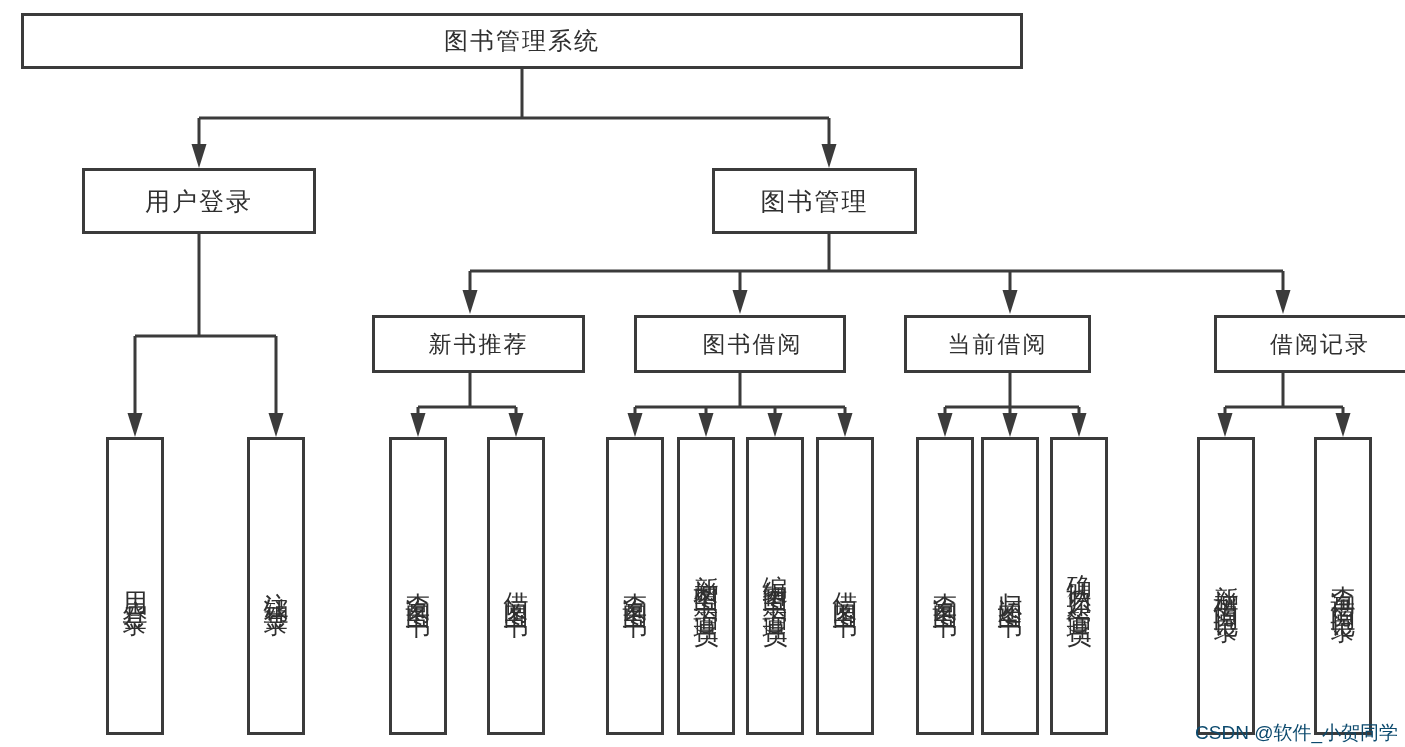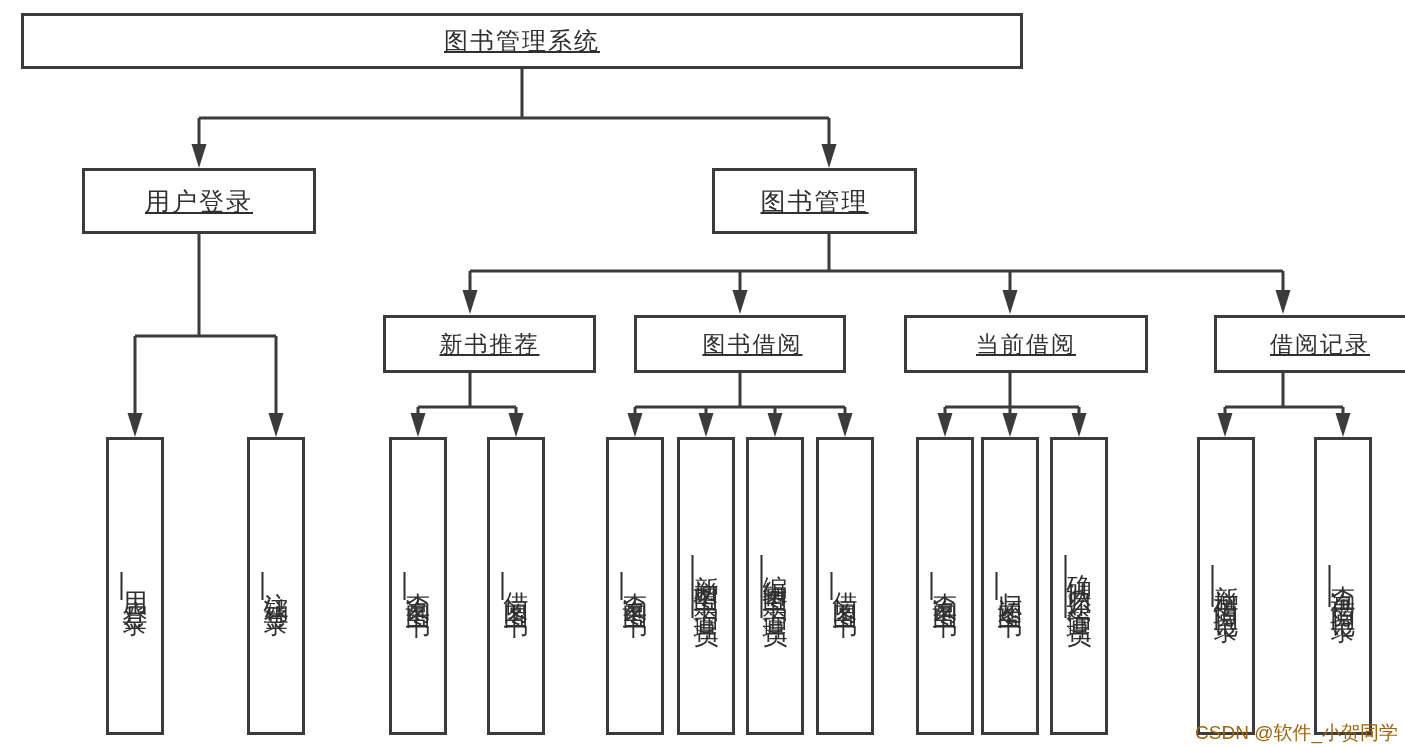--- a/index.html
+++ b/index.html
@@ -5,42 +5,42 @@
   html,body{margin:0;padding:0;background:#ffffff;}
   #stage{
     position:relative;width:1405px;height:747px;background:#ffffff;overflow:hidden;
     font-family:"Liberation Sans","DejaVu Sans",sans-serif;
   }
   #connectors{position:absolute;left:0;top:0;width:1405px;height:747px;}
   .box{
     position:absolute;box-sizing:border-box;
     border:3px solid #3b3b3b;background:#ffffff;
     display:flex;align-items:center;justify-content:center;
-    color:#2f2f2f;font-size:24px;letter-spacing:2px;white-space:nowrap;text-decoration:underline;
+    color:#2f2f2f;font-size:24px;letter-spacing:2px;white-space:nowrap;
   }
   .lvl2{font-size:25px;}
   .leaf{top:437px;width:58px;height:298px;}
   .leaf .vtxt{
     writing-mode:vertical-rl;text-orientation:mixed;
     font-size:25px;letter-spacing:7px;line-height:1;white-space:nowrap;
   }
   #n-root{left:21px;top:13px;width:1002px;height:56px;}
   #n-user-login{left:82px;top:168px;width:234px;height:66px;}
   #n-book-management{left:712px;top:168px;width:205px;height:66px;}
-  #n-new-book-recommend{left:383px;top:315px;width:213px;height:58px;font-size:23px;}
+  #n-new-book-recommend{left:372px;top:315px;width:213px;height:58px;font-size:23px;}
   #n-book-borrowing{left:634px;top:315px;width:212px;height:58px;font-size:23px;padding-left:25px;}
-  #n-current-borrowing{left:904px;top:315px;width:244px;height:58px;font-size:23px;}
+  #n-current-borrowing{left:904px;top:315px;width:187px;height:58px;font-size:23px;}
   #n-borrowing-records{left:1177px;top:315px;width:212px;height:58px;font-size:23px;margin-left:37px;}
   #l-1{left:106px;} #l-2{left:247px;} #l-3{left:389px;} #l-4{left:487px;}
   #l-5{left:606px;} #l-6{left:677px;} #l-7{left:746px;} #l-8{left:816px;}
   #l-9{left:916px;} #l-10{left:981px;} #l-11{left:1050px;}
   #l-12{left:1197px;} #l-13{left:1314px;}
   #watermark{
     position:absolute;left:1186px;top:720px;width:212px;
-    color:#a16207;font-size:19px;text-align:right;white-space:nowrap;
+    color:#0c4a6e;font-size:19px;text-align:right;white-space:nowrap;
   }
 </style>
 </head>
 <body>
 
 <div id="stage">
 
   <svg id="connectors" viewBox="0 0 1405 747" xmlns="http://www.w3.org/2000/svg">
     <path fill="none" stroke="#3b3b3b" stroke-width="3" d="M522 68 V118 M199 118 H829 M199 118 V148 M829 118 V148
              M199 234 V336 M135 336 H276 M135 336 V417 M276 336 V417

